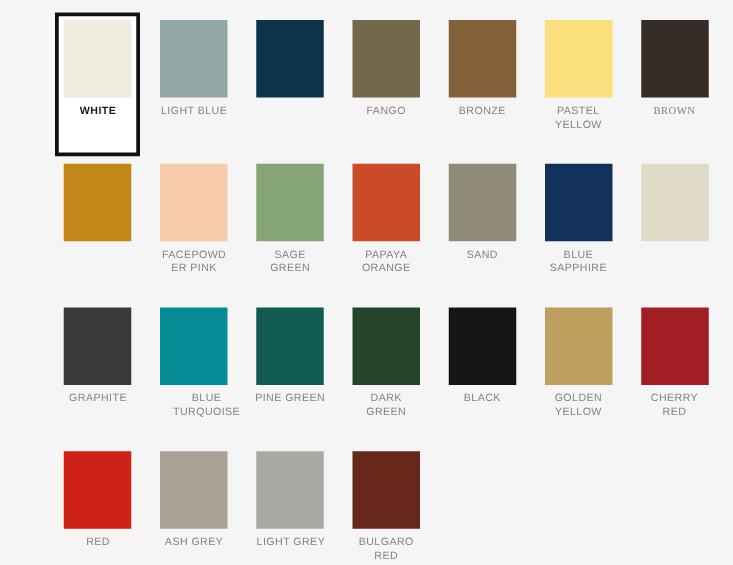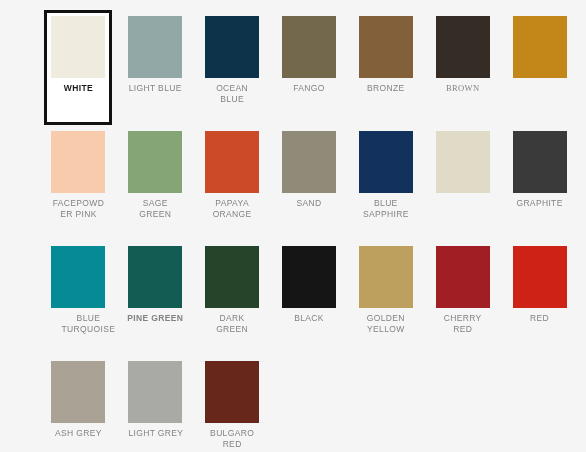--- a/index.html
+++ b/index.html
@@ -77,29 +77,32 @@
     <div class="swatch-card selected" style="border-color: rgb(17, 17, 17);">
       <div class="swatch-chip" title="WHITE" style="background: rgb(240, 235, 223);"></div>
       <div class="swatch-label" style="color: rgb(26, 26, 26);">WHITE</div>
     </div>
     <div class="swatch-card">
       <div class="swatch-chip" title="LIGHT BLUE" style="background: rgb(146, 168, 167);"></div>
       <div class="swatch-label" style="color: rgb(130, 130, 130);">LIGHT BLUE</div>
     </div>
     <div class="swatch-card">
       <div class="swatch-chip" title="OCEAN BLUE" style="background: rgb(12, 51, 73);"></div>
-      <div class="swatch-label" style="color: rgb(130, 130, 130);">OCEAN BLUE</div>
     </div>
     <div class="swatch-card">
       <div class="swatch-chip" title="FANGO" style="background: rgb(116, 104, 76);"></div>
       <div class="swatch-label" style="color: rgb(130, 130, 130);">FANGO</div>
     </div>
     <div class="swatch-card">
       <div class="swatch-chip" title="BRONZE" style="background: rgb(130, 97, 58);"></div>
       <div class="swatch-label" style="color: rgb(130, 130, 130);">BRONZE</div>
+    </div>
+    <div class="swatch-card">
+      <div class="swatch-chip" title="PASTEL YELLOW" style="background: rgb(251, 223, 125);"></div>
+      <div class="swatch-label" style="color: rgb(130, 130, 130);">PASTEL YELLOW</div>
     </div>
     <div class="swatch-card">
       <div class="swatch-chip" title="BROWN" style="background: rgb(54, 44, 38);"></div>
       <div class="swatch-label" style="color: rgb(130, 130, 130); font-family: Liberation Serif, serif;">BROWN</div>
     </div>
     <div class="swatch-card">
       <div class="swatch-chip" title="OCHER YELLOW" style="background: rgb(194, 134, 25);"></div>
     </div>
     <div class="swatch-card">
       <div class="swatch-chip" title="FACEPOWDER PINK" style="background: rgb(247, 203, 172);"></div>
@@ -127,21 +130,21 @@
     <div class="swatch-card">
       <div class="swatch-chip" title="GRAPHITE" style="background: rgb(58, 58, 58);"></div>
       <div class="swatch-label" style="color: rgb(130, 130, 130);">GRAPHITE</div>
     </div>
     <div class="swatch-card">
       <div class="swatch-chip" title="BLUE TURQUOISE" style="background: rgb(5, 139, 150);"></div>
       <div class="swatch-label" style="color: rgb(130, 130, 130); margin-left: 20px;">BLUE TURQUOISE</div>
     </div>
     <div class="swatch-card">
       <div class="swatch-chip" title="PINE GREEN" style="background: rgb(19, 92, 83);"></div>
-      <div class="swatch-label" style="color: rgb(130, 130, 130); font-weight: bold;">PINE GREEN</div>
+      <div class="swatch-label" style="color: rgb(130, 130, 130);">PINE GREEN</div>
     </div>
     <div class="swatch-card">
       <div class="swatch-chip" title="DARK GREEN" style="background: rgb(37, 68, 42);"></div>
       <div class="swatch-label" style="color: rgb(130, 130, 130);">DARK GREEN</div>
     </div>
     <div class="swatch-card">
       <div class="swatch-chip" title="BLACK" style="background: rgb(21, 21, 21);"></div>
       <div class="swatch-label" style="color: rgb(130, 130, 130);">BLACK</div>
     </div>
     <div class="swatch-card">

